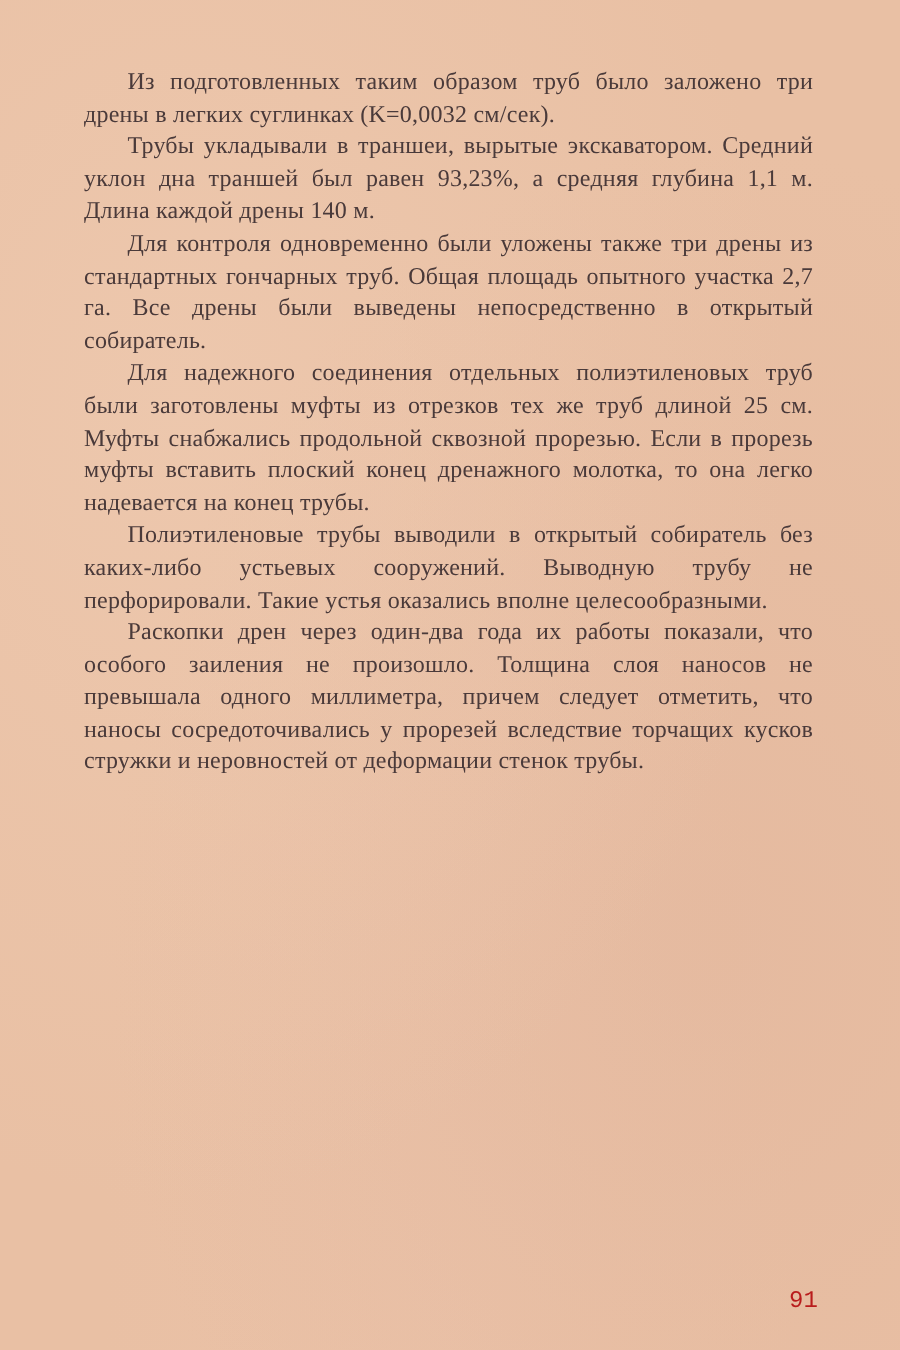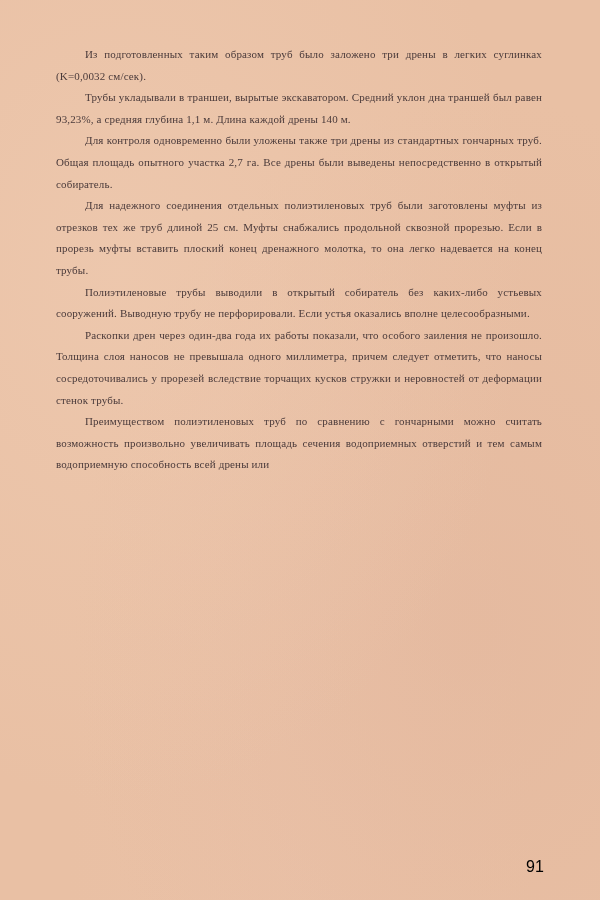--- a/index.html
+++ b/index.html
@@ -8,37 +8,36 @@
     background: #e9c0a4;
     background-image:
       radial-gradient(ellipse at 20% 30%, rgba(240,205,180,0.55), transparent 60%),
       radial-gradient(ellipse at 80% 70%, rgba(225,180,155,0.5), transparent 60%),
       radial-gradient(ellipse at 50% 95%, rgba(235,195,170,0.6), transparent 55%);
     position: relative;
   }
   .page {
     position: absolute; left: 56px; top: 44px; width: 486px;
     font-family: "Liberation Serif", "DejaVu Serif", serif;
-    font-size: 11px; line-height: 21.6px;
+    font-size: 16px; line-height: 21.6px;
     color: #4a3a3a;
     text-align: justify;
   }
   .para { margin: 0; text-indent: 29px; letter-spacing: 0.15px; }
   .page-number {
     position: absolute; left: 526px; top: 858px;
-    font-family: Liberation Sans, sans-serif;
-    font-size: 16px; color: #000000;
+    font-family: Liberation Mono, monospace;
+    font-size: 16px; color: #b91c1c;
   }
 </style>
 </head>
 <body>
 
 <div class="page">
   <p class="para">Из подготовленных таким образом труб было заложено три дрены в легких суглинках (K=0,0032 см/сек).</p>
   <p class="para">Трубы укладывали в траншеи, вырытые экскаватором. Средний уклон дна траншей был равен 93,23%, а средняя глубина 1,1 м. Длина каждой дрены 140 м.</p>
   <p class="para">Для контроля одновременно были уложены также три дрены из стандартных гончарных труб. Общая площадь опытного участка 2,7 га. Все дрены были выведены непосредственно в открытый собиратель.</p>
   <p class="para">Для надежного соединения отдельных полиэтиленовых труб были заготовлены муфты из отрезков тех же труб длиной 25 см. Муфты снабжались продольной сквозной прорезью. Если в прорезь муфты вставить плоский конец дренажного молотка, то она легко надевается на конец трубы.</p>
-  <p class="para">Полиэтиленовые трубы выводили в открытый собиратель без каких-либо устьевых сооружений. Выводную трубу не перфорировали. Если устья оказались вполне целесообразными.</p>
+  <p class="para">Полиэтиленовые трубы выводили в открытый собиратель без каких-либо устьевых сооружений. Выводную трубу не перфорировали. Такие устья оказались вполне целесообразными.</p>
   <p class="para">Раскопки дрен через один-два года их работы показали, что особого заиления не произошло. Толщина слоя наносов не превышала одного миллиметра, причем следует отметить, что наносы сосредоточивались у прорезей вследствие торчащих кусков стружки и неровностей от деформации стенок трубы.</p>
-  <p class="para">Преимуществом полиэтиленовых труб по сравнению с гончарными можно считать возможность произвольно увеличивать площадь сечения водоприемных отверстий и тем самым водоприемную способность всей дрены или</p>
 </div>
 
 <div class="page-number">91</div>
 
 </body></html>

